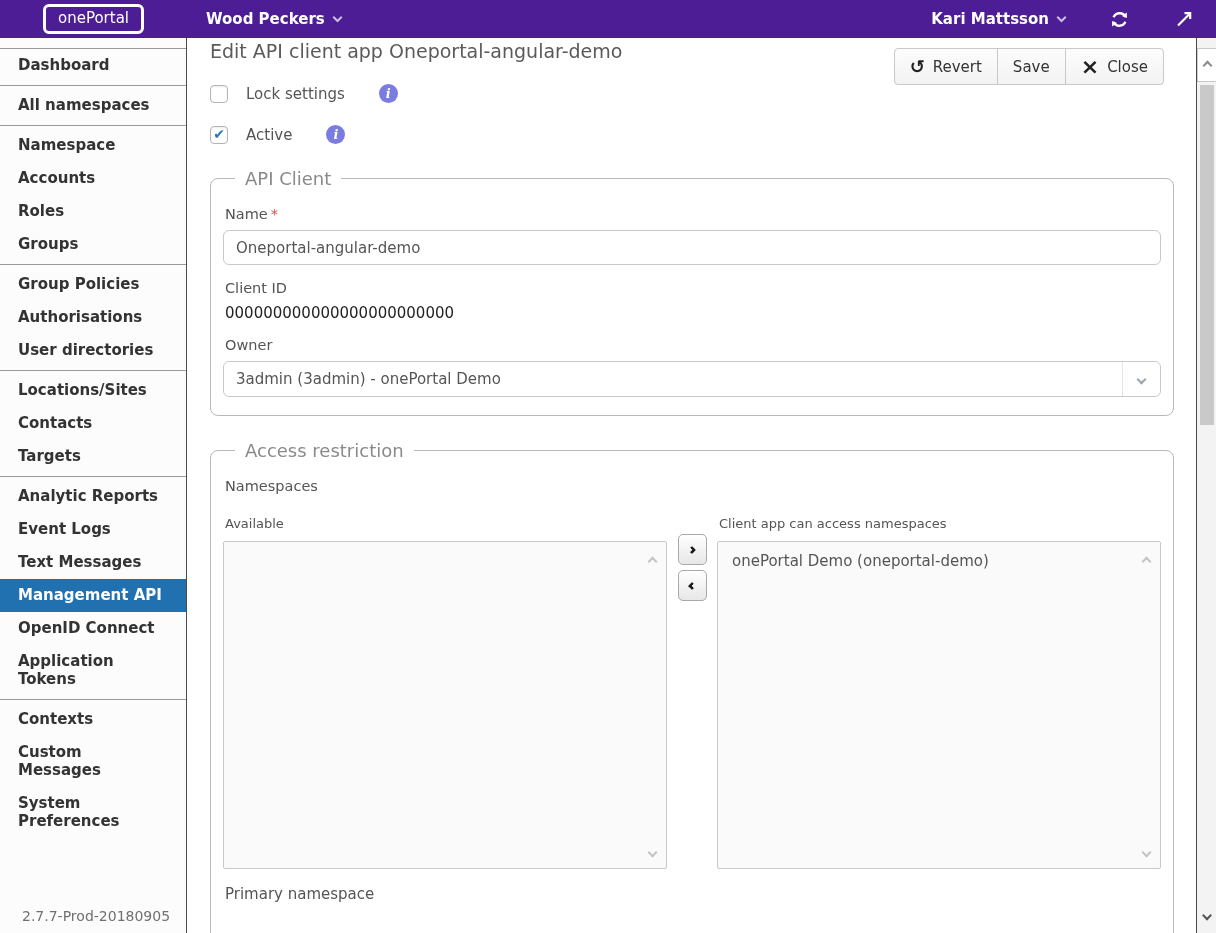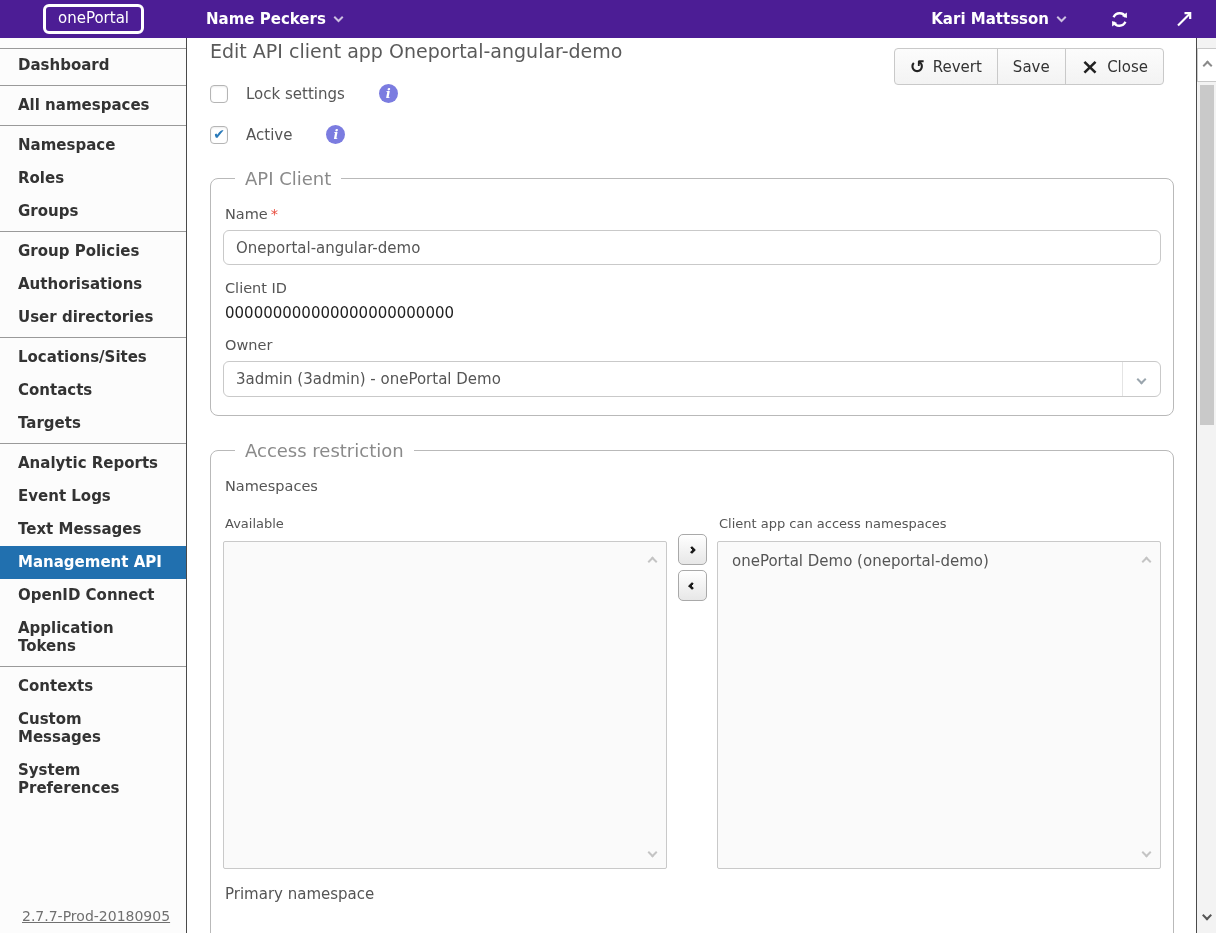--- a/index.html
+++ b/index.html
@@ -30,21 +30,21 @@
   .top-icon { margin-left:44px; cursor:pointer; display:flex; align-items:center; }
   .top-icon:last-child { margin-right:22px; }
 
   
   .sidebar { position:absolute; top:38px; left:0; width:187px; height:895px;
              background:#fcfcfc; border-right:1px solid #4a4a4a; }
   .sidebar ul { list-style:none; margin:10px 0 0 0; padding:0; border-top:1px solid #9a9a9a; }
   .sidebar li.item { padding:7px 18px 8px 18px; font-size:15px; color:#333; cursor:pointer;font-weight:bold; }
   .sidebar li.sep { border-top:1px solid #9a9a9a; height:0; margin:3px 0; }
   .sidebar li.item.active { background:#2170af; color:#fff; }
-  .version { position:absolute; bottom:9px; left:22px; font-size:14px; color:#707070;text-decoration:underline; }
+  .version { position:absolute; bottom:9px; left:22px; font-size:14px; color:#707070; }
 
   
   .win-scroll { position:absolute; top:38px; right:0; width:20px; height:895px;
                 background:#f3f3f3; border-left:1px solid #4a4a4a; }
   .scroll-up-btn { margin-top:10px; height:34px; background:#fff; border:1px solid #c9c9c9;
                    border-right:none; display:flex; align-items:center; justify-content:center;
                    color:#8a8a8a; cursor:pointer; }
   .scroll-thumb { position:absolute; top:47px; left:3px; width:14px; height:340px;
                   background:#c9c9c9; cursor:grab; }
   .scroll-down { position:absolute; bottom:10px; left:50%; transform:translateX(-50%);
@@ -114,21 +114,21 @@
 
   
   svg { display:block; }
 </style>
 </head>
 <body>
 
 <div class="topbar">
   <div class="logo">onePortal</div>
   <div class="tenant">
-    <span>Name Peckers</span>
+    <span>Wood Peckers</span>
     <span class="chev down"></span>
   </div>
   <div class="topbar-spacer"></div>
   <div class="usermenu">
     <span>Kari Mattsson</span>
     <span class="chev down"></span>
   </div>
   <div class="top-icon">
     <svg width="21" height="21" viewBox="0 0 21 21">
       <path d="M4.6 8.2 A6.6 6.6 0 0 1 16.6 8.0" fill="none" stroke="#fff" stroke-width="2.4"></path>
@@ -145,20 +145,21 @@
   </div>
 </div>
 
 <div class="sidebar">
   <ul>
     <li class="item">Dashboard</li>
     <li class="sep"></li>
     <li class="item">All namespaces</li>
     <li class="sep"></li>
     <li class="item">Namespace</li>
+    <li class="item">Accounts</li>
     <li class="item">Roles</li>
     <li class="item">Groups</li>
     <li class="sep"></li>
     <li class="item">Group Policies</li>
     <li class="item">Authorisations</li>
     <li class="item">User directories</li>
     <li class="sep"></li>
     <li class="item">Locations/Sites</li>
     <li class="item">Contacts</li>
     <li class="item">Targets</li>

